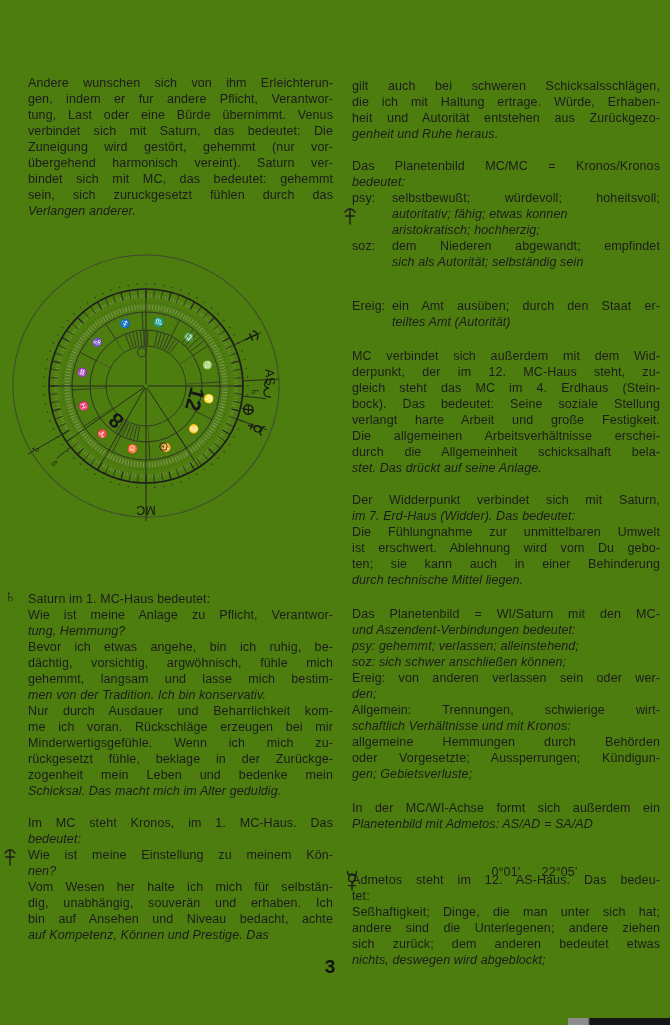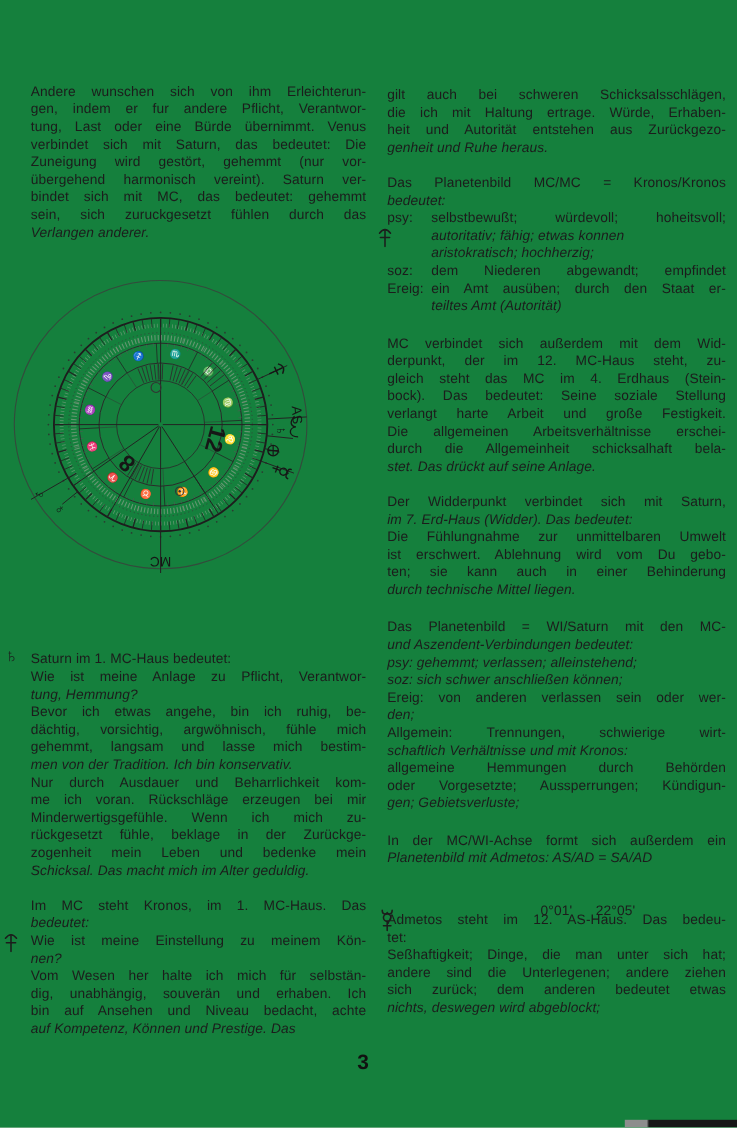--- a/index.html
+++ b/index.html
@@ -1,17 +1,17 @@
 <!DOCTYPE html>
 <html><head>
 <meta charset="utf-8">
 <style>
   html,body{margin:0;padding:0;}
   body{width:670px;height:1025px;position:relative;background:#e9e7e2;font-family:"Liberation Sans",sans-serif;}
-  #page{position:absolute;inset:0;background:#15803d;overflow:hidden;color:#1c1c1c;}
+  #page{position:absolute;inset:0;background:#4d7c0f;overflow:hidden;color:#1c1c1c;}
   .col{position:absolute;font-size:12.5px;line-height:16px;letter-spacing:.1px;}
   .blk{margin:0 0 16px 0;position:relative;}
   .blk0{margin:0;position:relative;}
   .jl{text-align:justify;text-align-last:justify;white-space:normal;min-height:16px;}
   .jl-last{text-align:left;text-align-last:left;white-space:pre-line;font-style:italic;}
   .defrow{display:flex;position:relative;}
   .deflabel{width:40px;flex:none;}
   .defbody{flex:1;}
   .marginglyph{position:absolute;}
   .sat-glyph{font-size:17px;line-height:16px;}
@@ -470,23 +470,24 @@
       <div class="defbody">
           <div class="jl">selbstbewußt; würdevoll; hoheitsvoll;</div>
           <div class="jl jl-last">autoritativ; fähig; etwas konnen
 aristokratisch; hochherzig;</div>
         </div>
     </div>
     <div class="defrow">
       <div class="deflabel">soz:</div>
       <div class="defbody">
           <div class="jl">dem Niederen abgewandt; empfindet</div>
-        </div>
-    </div>
-    <div class="defrow" style="margin-bottom:18px;">
+          <div class="jl jl-last">sich als Autorität; selbständig sein</div>
+        </div>
+    </div>
+    <div class="defrow" style="margin-bottom:18px;margin-top:28px;">
       <div class="deflabel">Ereig:</div>
       <div class="defbody">
           <div class="jl">ein Amt ausüben; durch den Staat er-</div>
           <div class="jl jl-last">teiltes Amt (Autorität)</div>
         </div>
     </div>
 
     <div class="blk" style="">
         <div class="jl">MC verbindet sich außerdem mit dem Wid-</div>
         <div class="jl">derpunkt, der im 12. MC-Haus steht, zu-</div>

